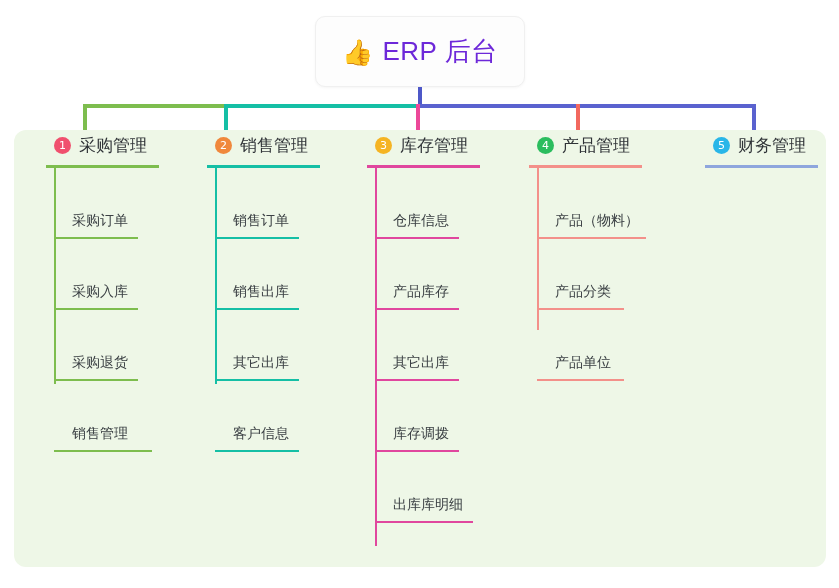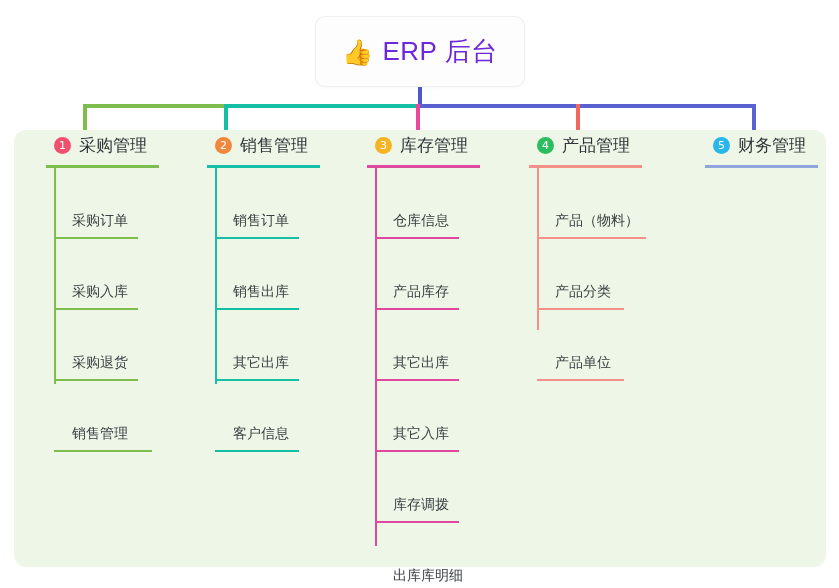--- a/index.html
+++ b/index.html
@@ -250,24 +250,20 @@
           </div>
           <div class="item">
             <span class="item-label">产品库存</span>
             <div class="item-rule" style="background: rgb(224, 71, 158); width: 84px;"></div>
           </div>
           <div class="item">
             <span class="item-label">其它出库</span>
             <div class="item-rule" style="background: rgb(224, 71, 158); width: 84px;"></div>
           </div>
           <div class="item">
-            <span class="item-label">其它入库</span>
-            <div class="item-rule" style="background: rgb(224, 71, 158); width: 84px;"></div>
-          </div>
-          <div class="item">
             <span class="item-label">库存调拨</span>
             <div class="item-rule" style="background: rgb(224, 71, 158); width: 84px;"></div>
           </div>
           <div class="item">
             <span class="item-label">出库库明细</span>
             <div class="item-rule" style="background: rgb(224, 71, 158); width: 98px;"></div>
           </div>
         </div>
       </div>
     <div class="column" id="col-3">

